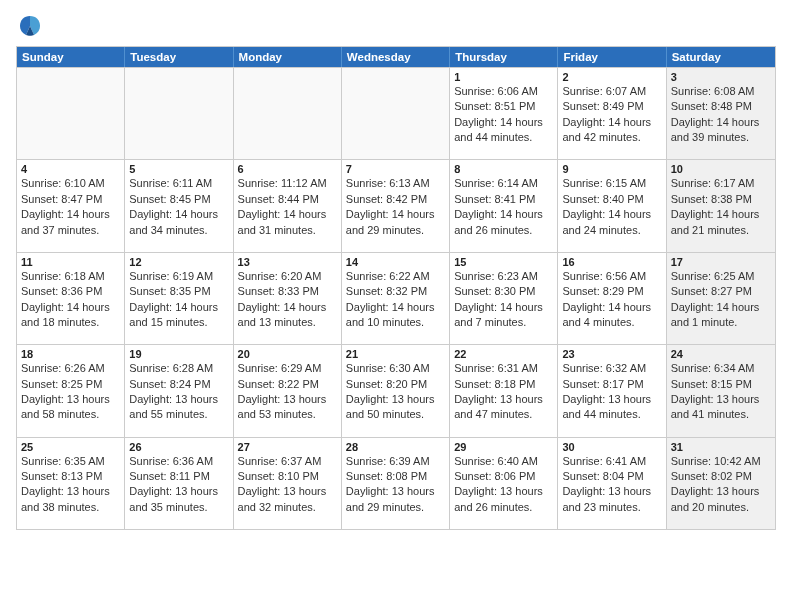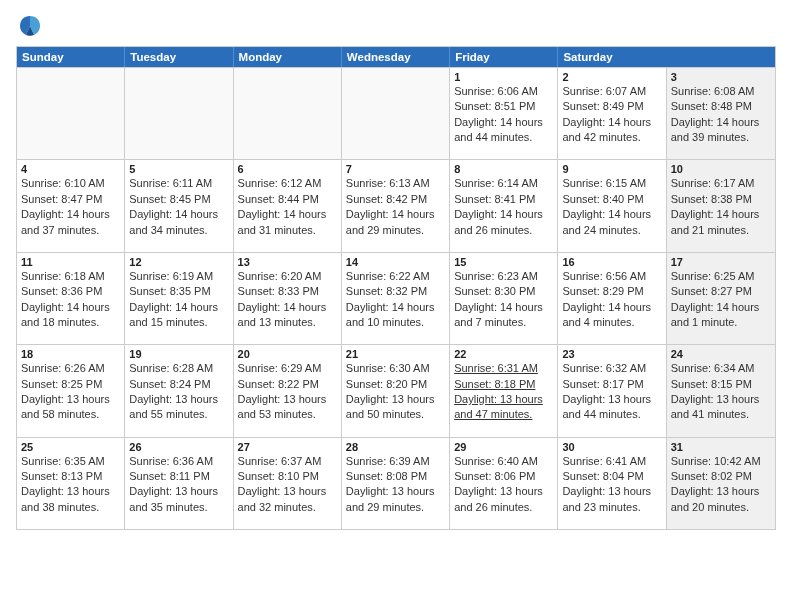--- a/index.html
+++ b/index.html
@@ -130,20 +130,21 @@
       <div class="sub-title"></div>
     </div>
   </div>
 
   <div class="calendar">
     <div class="cal-header-row">
     <div class="cal-header-cell">Sunday</div>
         <div class="cal-header-cell">Tuesday</div>
         <div class="cal-header-cell">Monday</div>
         <div class="cal-header-cell">Wednesday</div>
+        <div class="cal-header-cell">Thursday</div>
         <div class="cal-header-cell">Friday</div>
         <div class="cal-header-cell">Saturday</div>
       </div>
     <div class="cal-body">
     <div class="cal-row">
           <div class="cal-cell empty"></div>
           <div class="cal-cell empty"></div>
           <div class="cal-cell empty"></div>
           <div class="cal-cell empty"></div>
           <div class="cal-cell">
@@ -178,21 +179,21 @@
           </div>
           <div class="cal-cell">
             <div class="day-num">5</div>
             <div class="day-info" style="white-space: pre-line;">Sunrise: 6:11 AM
 Sunset: 8:45 PM
 Daylight: 14 hours
 and 34 minutes.</div>
           </div>
           <div class="cal-cell">
             <div class="day-num">6</div>
-            <div class="day-info" style="white-space: pre-line;">Sunrise: 6:12 AM
+            <div class="day-info" style="white-space: pre-line;">Sunrise: 11:12 AM
 Sunset: 8:44 PM
 Daylight: 14 hours
 and 31 minutes.</div>
           </div>
           <div class="cal-cell">
             <div class="day-num">7</div>
             <div class="day-info" style="white-space: pre-line;">Sunrise: 6:13 AM
 Sunset: 8:42 PM
 Daylight: 14 hours
 and 29 minutes.</div>
@@ -294,21 +295,21 @@
           </div>
           <div class="cal-cell">
             <div class="day-num">21</div>
             <div class="day-info" style="white-space: pre-line;">Sunrise: 6:30 AM
 Sunset: 8:20 PM
 Daylight: 13 hours
 and 50 minutes.</div>
           </div>
           <div class="cal-cell">
             <div class="day-num">22</div>
-            <div class="day-info" style="white-space: pre-line; text-decoration: underline;">Sunrise: 6:31 AM
+            <div class="day-info" style="white-space: pre-line;">Sunrise: 6:31 AM
 Sunset: 8:18 PM
 Daylight: 13 hours
 and 47 minutes.</div>
           </div>
           <div class="cal-cell">
             <div class="day-num">23</div>
             <div class="day-info" style="white-space: pre-line;">Sunrise: 6:32 AM
 Sunset: 8:17 PM
 Daylight: 13 hours
 and 44 minutes.</div>

